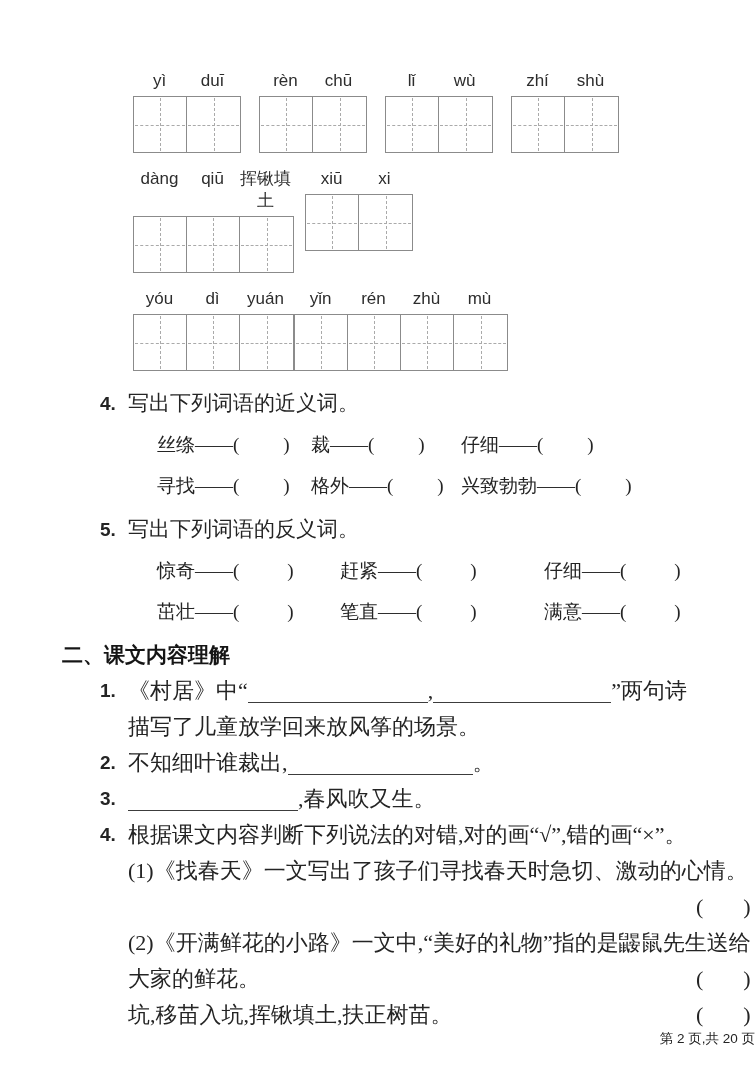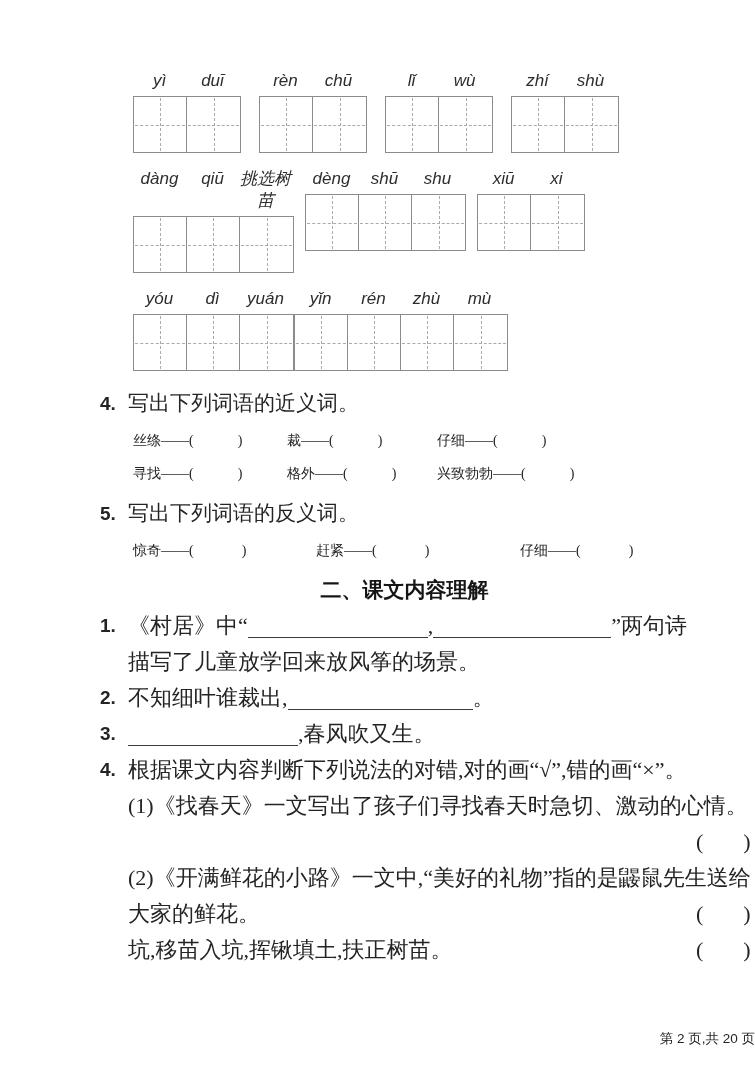--- a/index.html
+++ b/index.html
@@ -13,21 +13,21 @@
   }
   .page{position:absolute;inset:0;}
 
   
   .pinyin-section{padding-top:70px;margin-left:133px;}
   .pinyin-row{display:flex;margin-bottom:15px;}
   .pinyin-row.row0{gap:18px;}
   .pinyin-row.row1{gap:11px;}
   .pinyin-row.row2{gap:0;}
   .pinyin-group{display:flex;flex-direction:column;}
-  .pinyin-labels{display:flex;font-style:italic;}
+  .pinyin-labels{display:flex;}
   .pinyin-syllable{
     width:53px;text-align:center;
     font-family:"Liberation Sans", sans-serif;
     font-size:17px;line-height:22px;color:#2d2d2d;
   }
   .grid-cells{display:flex;border:1px solid #8b8b8b;margin-top:4px;width:max-content;background:#fff;}
   .writing-cell{
     width:53px;height:55px;position:relative;
     border-right:1px solid #8b8b8b;box-sizing:border-box;
   }
@@ -47,30 +47,30 @@
   .q-num{
     font-family:"Liberation Sans", sans-serif;font-weight:bold;
     font-size:19px;width:28px;flex:0 0 28px;
   }
   .q-title{font-size:21px;}
   .qb-4{margin-top:18px;}
   .qb-5{margin-top:16px;}
   .word-row{display:grid;margin-left:33px;margin-top:15px;}
   .word-row.q4{grid-template-columns:154px 150px auto;}
   .word-row.q5{grid-template-columns:183px 204px auto;}
-  .word-entry{font-size:14px;white-space:nowrap;}
+  .word-entry{font-size:19px;white-space:nowrap;margin-left:24px;}
   .paren-gap{display:inline-block;}
   .word-row.q4 .paren-gap{width:44px;}
   .word-row.q5 .paren-gap{width:48px;}
 
   
   .section-heading{
     margin:16px 8px 4px 62px;
     font-family:"Liberation Sans", sans-serif;
-    font-weight:bold;font-size:21px;color:#151515;text-align:center;
+    font-weight:bold;font-size:21px;color:#151515;
   }
   .s2-items{margin-left:100px;width:595px;}
   .s2-item{display:flex;align-items:flex-start;}
   .s2-num{
     width:28px;flex:0 0 28px;
     font-family:"Liberation Sans", sans-serif;
     font-weight:bold;font-size:19px;line-height:36px;
   }
   .s2-body{flex:1;font-size:22px;line-height:36px;}
   .s2-text{white-space:nowrap;}
@@ -139,33 +139,21 @@
             <span class="writing-cell"></span>
             <span class="writing-cell"></span>
           </div>
         </div>
       </div>
       <div class="pinyin-row row1">
         <div class="pinyin-group">
           <div class="pinyin-labels">
             <span class="pinyin-syllable">dàng</span>
             <span class="pinyin-syllable">qiū</span>
-            <span class="pinyin-syllable">挑选树苗</span>
-          </div>
-          <div class="grid-cells">
-            <span class="writing-cell"></span>
-            <span class="writing-cell"></span>
-            <span class="writing-cell"></span>
-          </div>
-        </div>
-        <div class="pinyin-group">
-          <div class="pinyin-labels">
-            <span class="pinyin-syllable">dèng</span>
-            <span class="pinyin-syllable">shū</span>
-            <span class="pinyin-syllable">shu</span>
+            <span class="pinyin-syllable">挥锹填土</span>
           </div>
           <div class="grid-cells">
             <span class="writing-cell"></span>
             <span class="writing-cell"></span>
             <span class="writing-cell"></span>
           </div>
         </div>
         <div class="pinyin-group">
           <div class="pinyin-labels">
             <span class="pinyin-syllable">xiū</span>
@@ -230,20 +218,25 @@
     <div class="qb-heading">
       <span class="q-num">5.</span>
       <span class="q-title">写出下列词语的反义词。</span>
     </div>
     <div id="ant-rows">
         <div class="word-row q5">
           <span class="word-entry"><span class="word">惊奇</span><span class="dash">——(</span><span class="paren-gap"></span><span class="close">)</span></span>
           <span class="word-entry"><span class="word">赶紧</span><span class="dash">——(</span><span class="paren-gap"></span><span class="close">)</span></span>
           <span class="word-entry"><span class="word">仔细</span><span class="dash">——(</span><span class="paren-gap"></span><span class="close">)</span></span>
         </div>
+        <div class="word-row q5">
+          <span class="word-entry"><span class="word">茁壮</span><span class="dash">——(</span><span class="paren-gap"></span><span class="close">)</span></span>
+          <span class="word-entry"><span class="word">笔直</span><span class="dash">——(</span><span class="paren-gap"></span><span class="close">)</span></span>
+          <span class="word-entry"><span class="word">满意</span><span class="dash">——(</span><span class="paren-gap"></span><span class="close">)</span></span>
+        </div>
       </div>
   </div>
 
   <div class="section-heading">二、课文内容理解</div>
 
   <div class="s2-items" id="s2-items">
       <div class="s2-item">
         <span class="s2-num">1.</span>
         <div class="s2-body">
           <div class="s2-text"><span class="t">《村居》中“</span><span class="fill-in-blank" style="width: 180px;"></span><span class="t">,</span><span class="fill-in-blank" style="width: 178px;"></span><span class="t">”两句诗</span><br><span class="t">描写了儿童放学回来放风筝的场景。</span></div>

